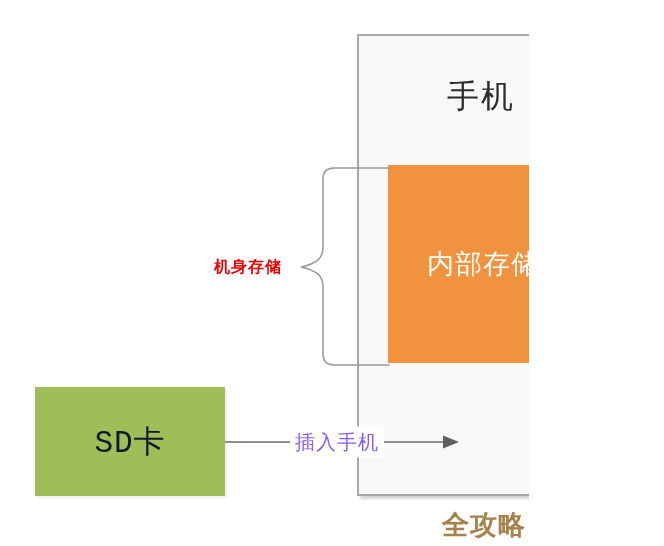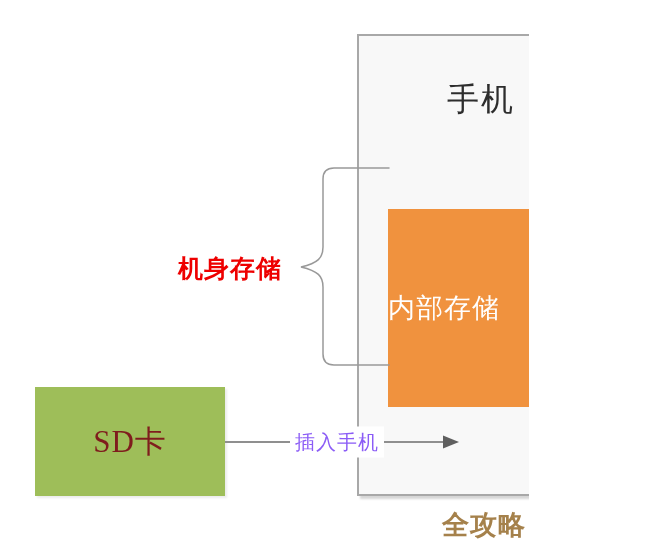--- a/index.html
+++ b/index.html
@@ -3,21 +3,21 @@
 <meta charset="utf-8">
 <style>
   html, body { margin: 0; padding: 0; background: #ffffff; }
   * { box-sizing: border-box; }
   .canvas {
     position: relative;
     width: 529px;
     height: 546px;
     background: #ffffff;
     overflow: hidden;
-    font-family: Liberation Serif, serif;
+    font-family: Liberation Mono, monospace;
   }
 
   
   .phone {
     position: absolute;
     left: 357px;
     top: 34px;
     width: 248px;
     height: 462px;
     background: #f8f8f8;
@@ -36,22 +36,21 @@
   
   .internal {
     position: absolute;
     left: 29px;
     top: 129px;
     width: 190px;
     height: 198px;
     background: #f0923e;
     display: flex;
     align-items: center;
-    justify-content: flex-start;
-    margin-top: 44px;
+    justify-content: center;
   }
   .internal-label {
     color: #ffffff;
     font-size: 27px;
     letter-spacing: 1px;
   }
 
   
   .brace {
     position: absolute;
@@ -68,21 +67,21 @@
     stroke-linecap: round;
   }
 
   
   .body-storage {
     position: absolute;
     left: 140px;
     top: 255px;
     width: 142px;
     text-align: right;
-    font-size: 25px;
+    font-size: 16px;
     line-height: 27px;
     font-weight: bold;
     color: #ee0000;
     letter-spacing: 1px;
   }
 
   
   .sd {
     position: absolute;
     left: 35px;
@@ -149,21 +148,21 @@
     </div>
   </div>
 
   <svg class="brace" viewBox="0 0 100 214">
     <path d="M94 10 L39 10 Q28 10 28 21 L28 89 C28 100 23 105 6 109 C23 113 28 118 28 129 L28 196 Q28 207 39 207 L94 207" style="stroke: rgb(153, 153, 153);"></path>
   </svg>
 
   <div class="body-storage" style="color: rgb(238, 0, 0);">机身存储</div>
 
   <div class="sd" style="background-color: rgb(158, 190, 89);">
-    <span class="sd-label" style="color: #7f1d1d;">SD卡</span>
+    <span class="sd-label" style="color: #0f172a;">SD卡</span>
   </div>
 
   <svg class="arrow" viewBox="0 0 236 20">
     <line x1="0" y1="10" x2="218" y2="10" style="stroke: rgb(143, 143, 143);"></line>
     <polygon points="218,3.5 234,10 218,16.5" style="fill: rgb(95, 95, 95);"></polygon>
   </svg>
 
   <div class="arrow-label" style="color: #8b5cf6;">插入手机</div>
 
   <div class="watermark" style="color: rgb(165, 129, 75);">全攻略</div>

